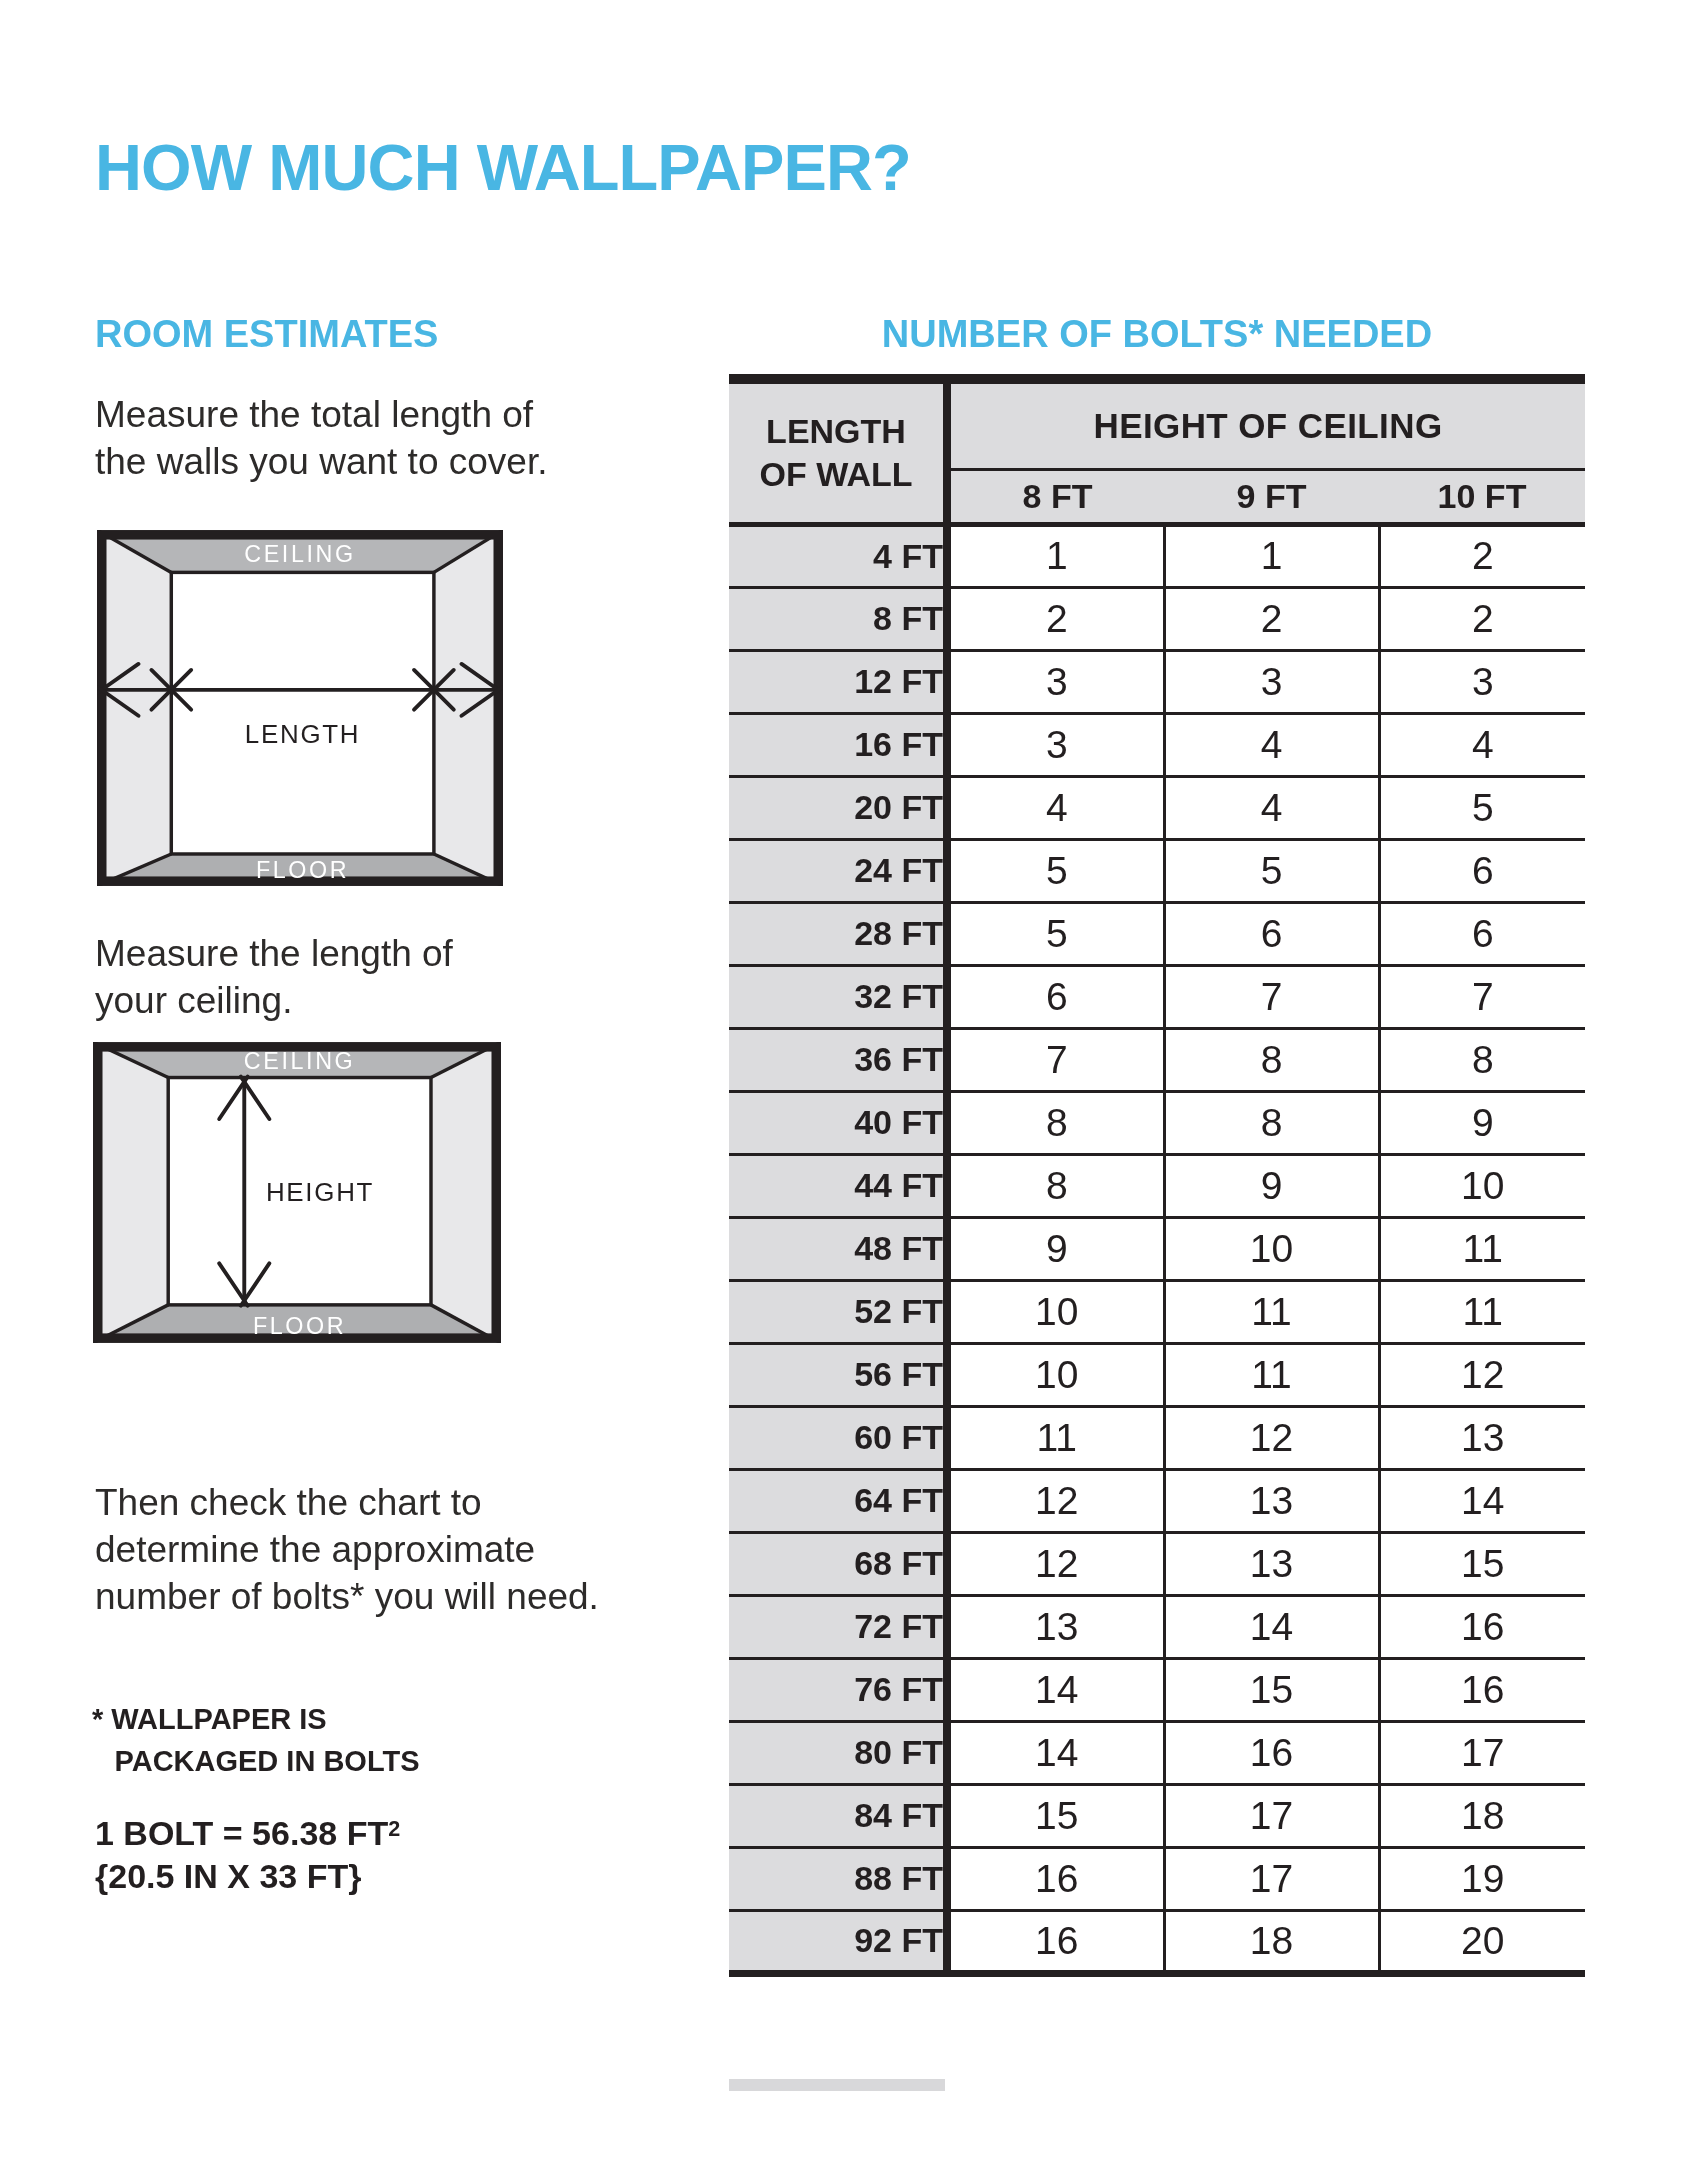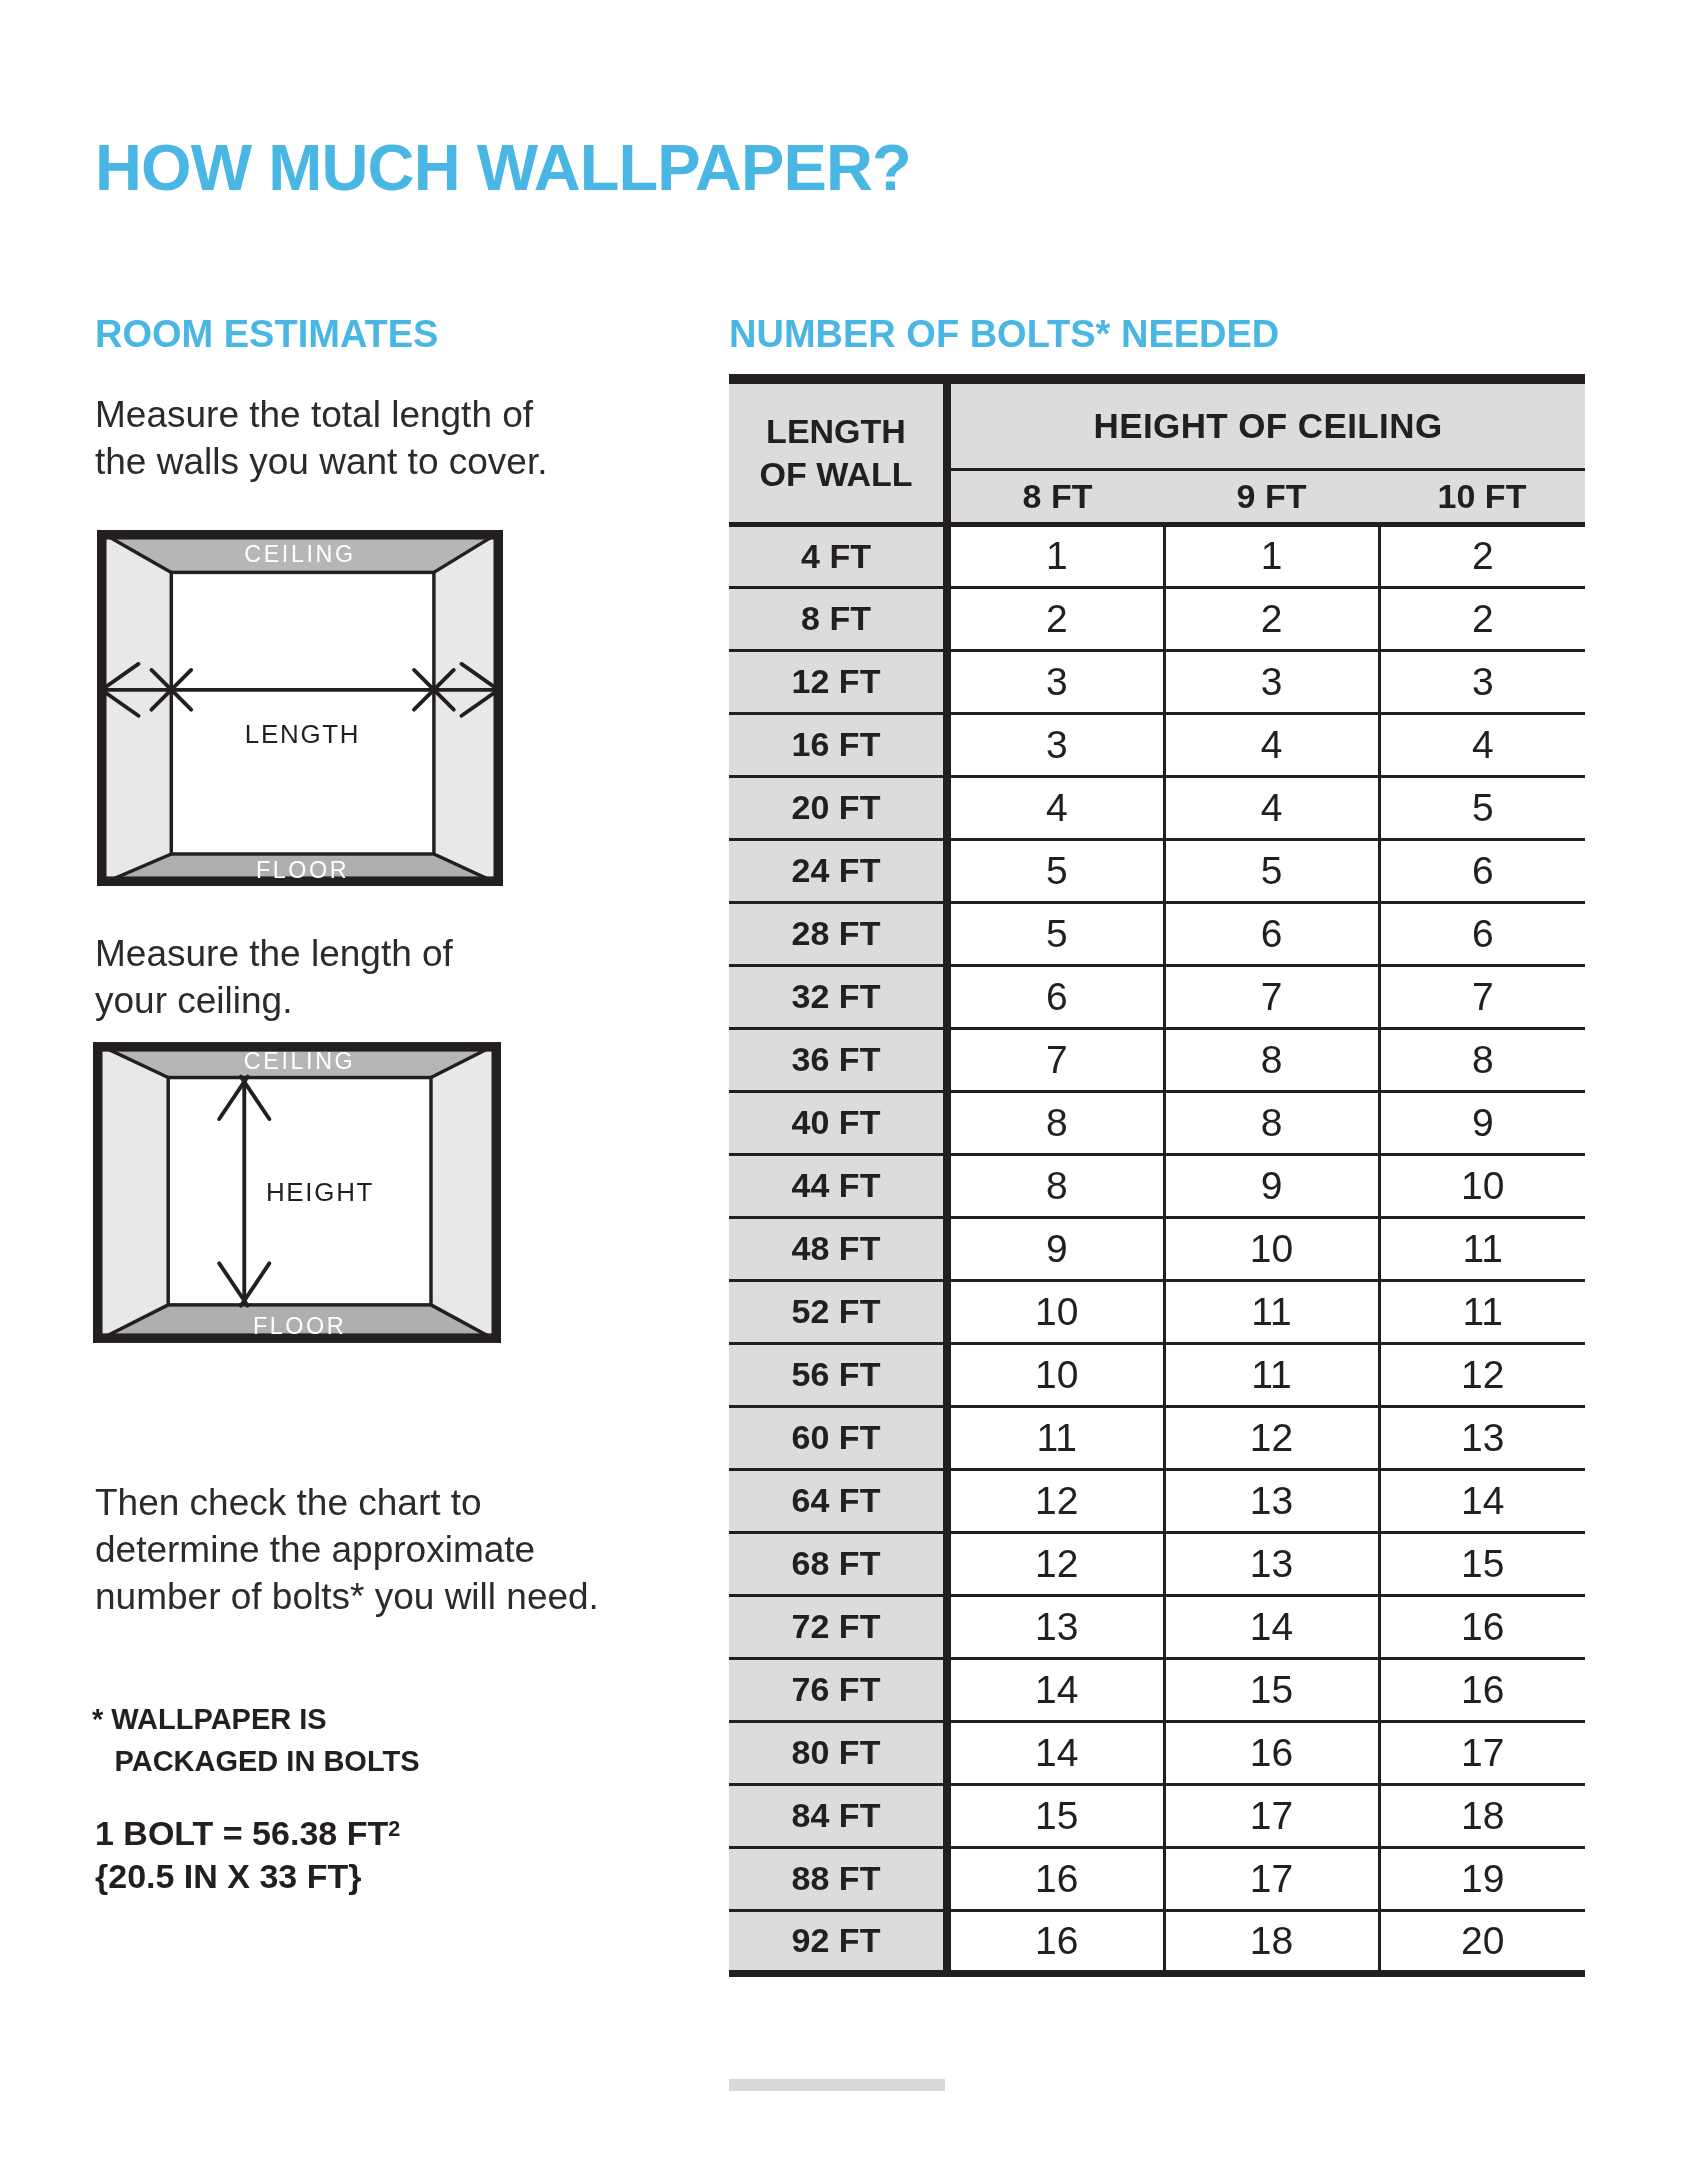--- a/index.html
+++ b/index.html
@@ -24,21 +24,21 @@
 
   .page-title{
     position:absolute;left:95px;top:86px;
     font-size:65px;font-weight:700;letter-spacing:-0.9px;
     color:var(--accent-blue);white-space:nowrap;
   }
   .section-heading{
     font-size:38px;font-weight:700;color:var(--accent-blue);white-space:nowrap;
   }
   .heading-left{position:absolute;left:95px;top:313px;}
-  .heading-right{position:absolute;left:729px;top:313px;width:856px;text-align:left;}
+  .heading-right{position:absolute;left:729px;top:313px;width:856px;text-align:center;}
 
   .para{position:absolute;left:95px;font-size:37px;line-height:47px;color:var(--body-text);}
   .para-1{top:391px;}
   .para-2{top:930px;}
   .para-3{top:1479px;}
 
   .footnote{
     position:absolute;left:92px;top:1698px;
     font-size:29px;font-weight:700;line-height:42px;color:var(--ink);
   }
@@ -85,20 +85,21 @@
     font-size:34px;font-weight:700;
   }
   tbody td{
     height:63px;border-bottom:3.5px solid var(--ink);
     font-size:39px;font-weight:400;background:#ffffff;
   }
   tbody td.len{
     background:var(--cell-gray);
     font-size:34px;font-weight:700;
     border-right:8.6px solid var(--ink);
+    text-align:right;
   }
   tbody td.c9,tbody td.c10{border-left:3.5px solid var(--ink);}
   tbody tr:last-child td{border-bottom:none;margin-left:23px;}
 
   .table-stub{
     position:absolute;left:729px;top:2079px;width:216px;height:12px;
     background:var(--stub-gray);
   }
 </style>
 </head>

